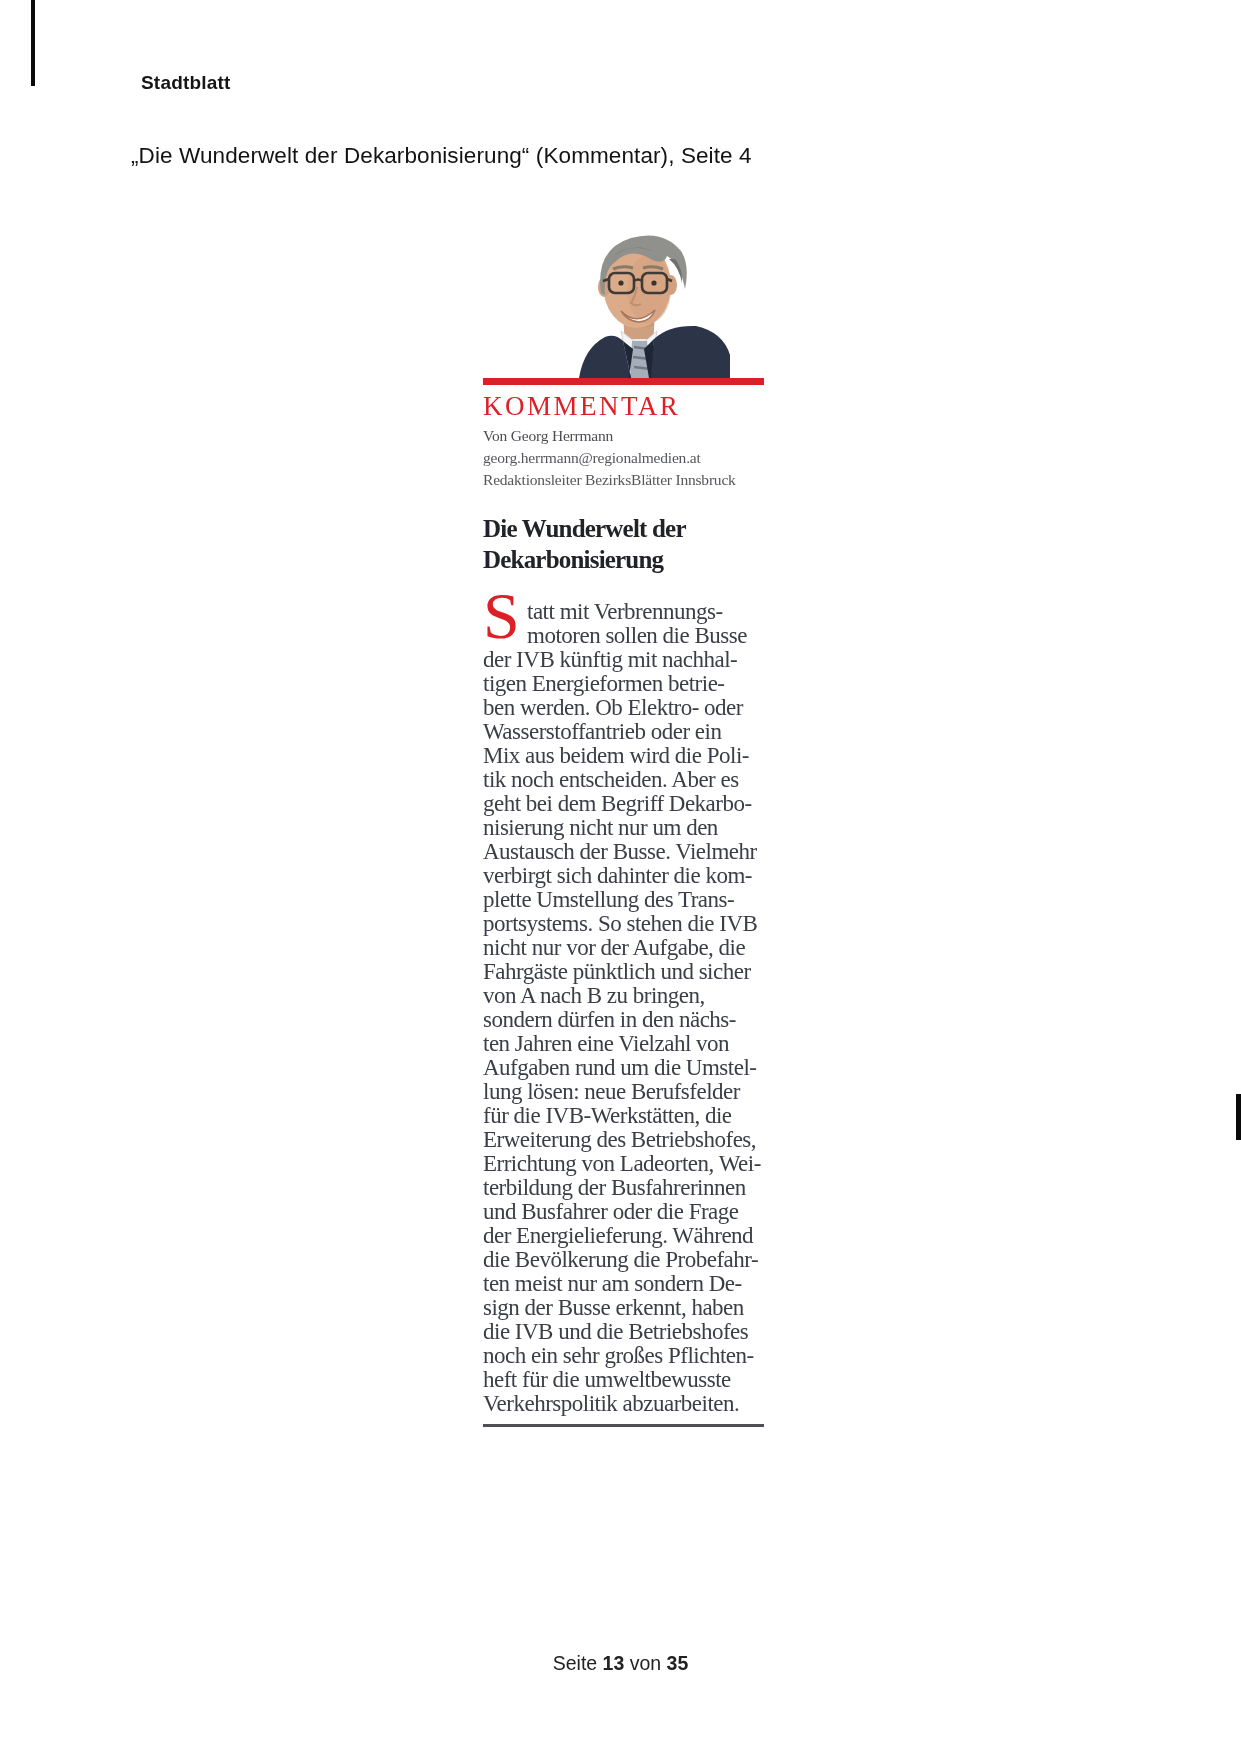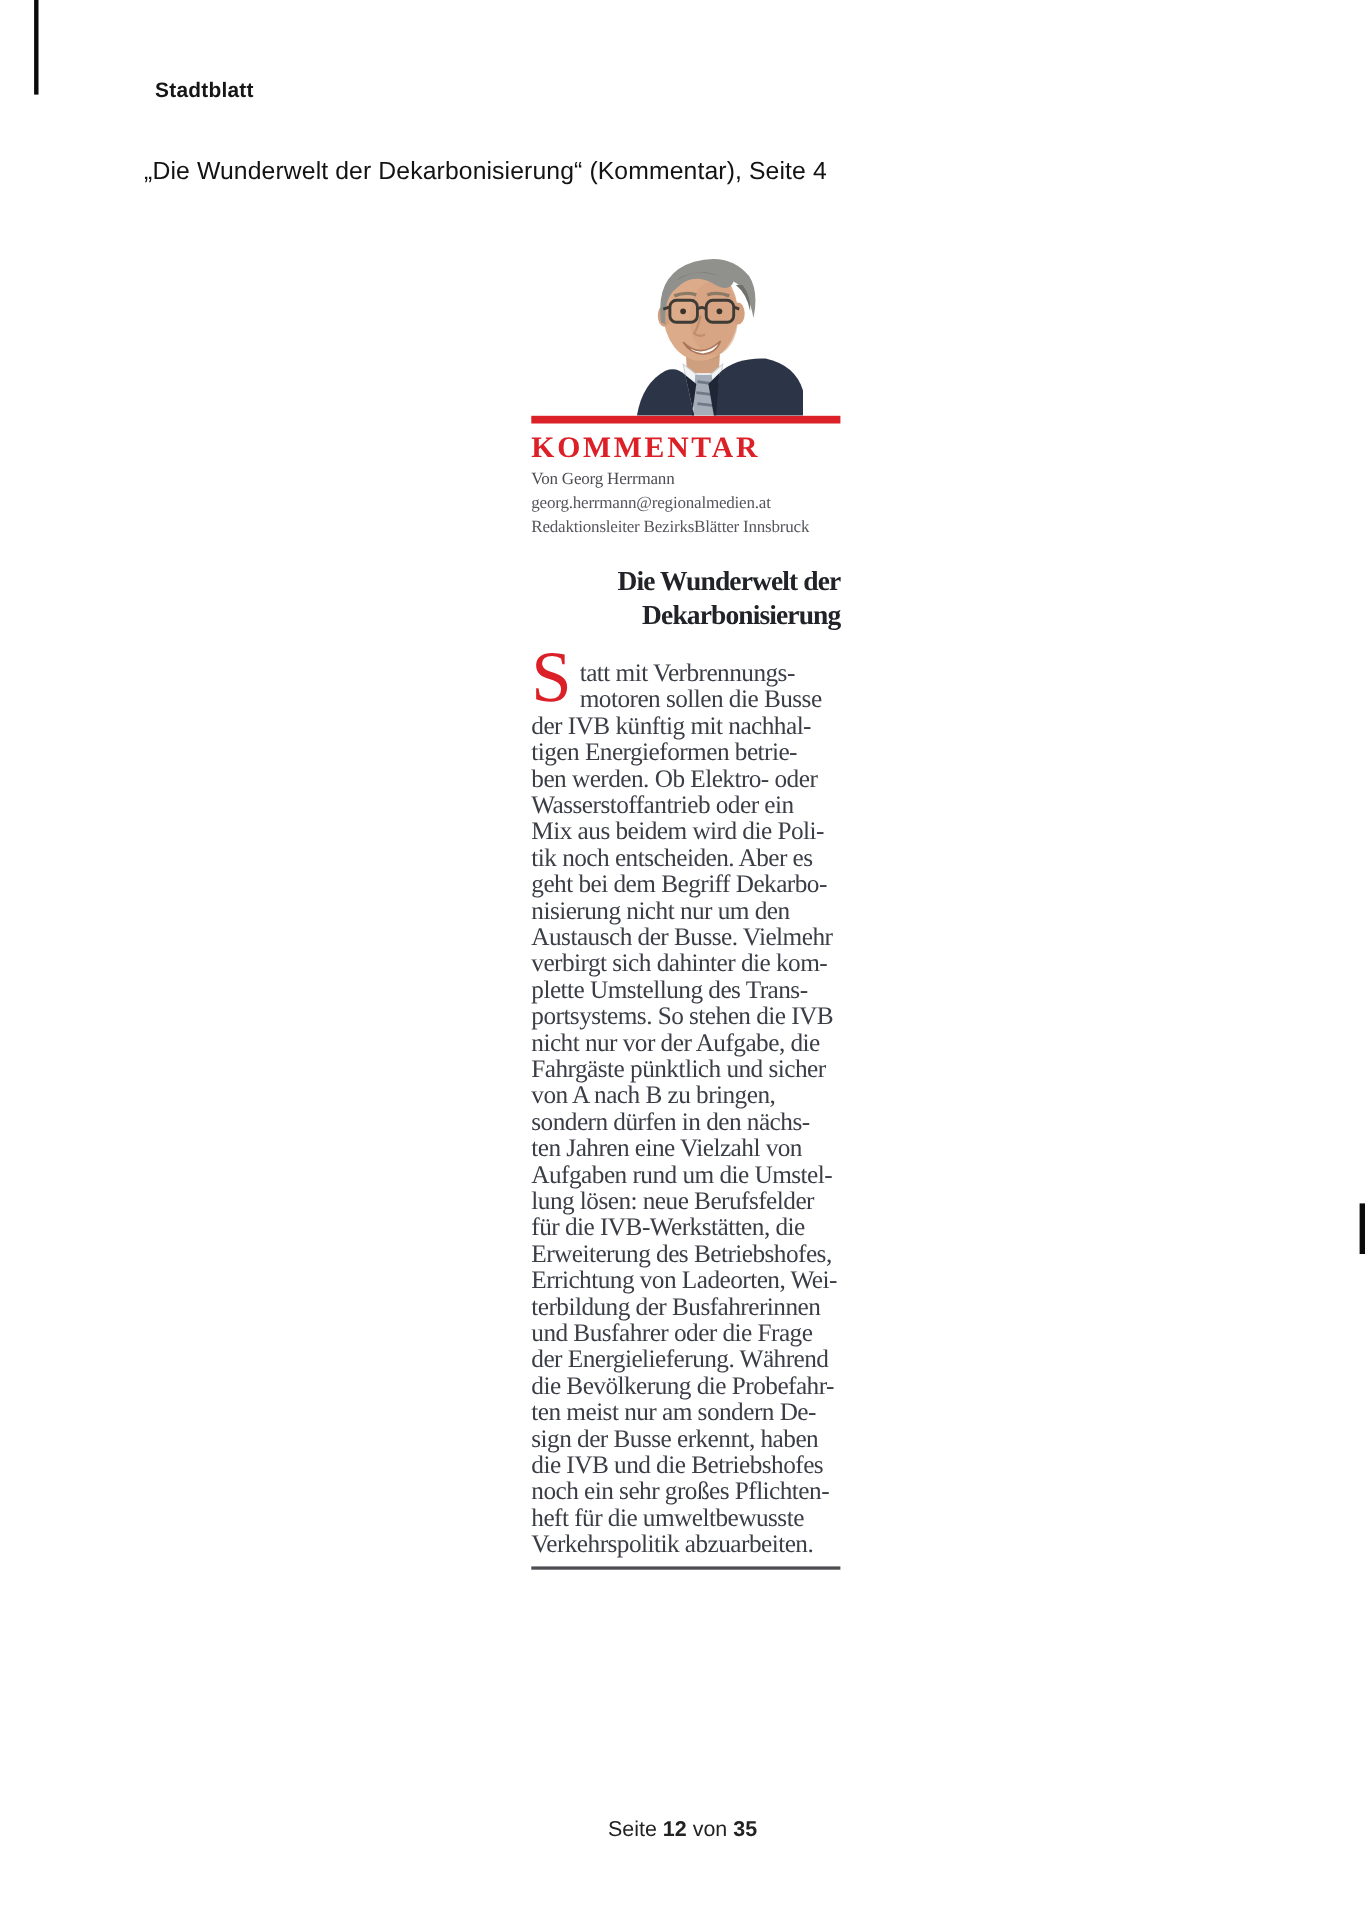--- a/index.html
+++ b/index.html
@@ -34,27 +34,27 @@
   
   .clipping{
     position:absolute;left:483px;top:215px;width:281px;
     font-family:"Liberation Serif",serif;
   }
   .photo-band{position:relative;height:163px;overflow:hidden;}
   .photo-band svg{position:absolute;left:0;top:0;filter:blur(0.4px);}
   .red-bar{height:7px;background:var(--accent);}
   .kicker{
     margin-top:7px;
-    font-size:27px;line-height:28px;font-weight:bold;
+    font-size:27px;line-height:28px;font-weight:normal;
     color:var(--accent);letter-spacing:2.5px;
   }
   .credit{margin-top:5px;}
   .credit .cline{font-size:15.5px;line-height:22px;color:var(--credit-ink);letter-spacing:-0.2px;white-space:nowrap;}
   .credit .cline.first{color:#4c4d52;}
-  .art-title{margin-top:22px;text-align:right;}
+  .art-title{margin-top:22px;}
   .art-title .tl{
     font-size:25px;line-height:31px;font-weight:bold;
     color:var(--title-ink);letter-spacing:-0.8px;white-space:nowrap;
   }
   .body-text{margin-top:25px;color:var(--body-ink);}
   .dropcap{
     float:left;width:40px;height:47px;margin:-10px 4px 0 0;
     font-size:66px;line-height:52px;font-weight:normal;
     color:var(--accent);text-align:left;
   }
@@ -176,16 +176,16 @@
         <div class="tline">heft für die umweltbewusste</div>
         <div class="tline">Verkehrspolitik abzuarbeiten.</div>
       </div>
   </div>
 
   <div class="end-rule"></div>
 </div>
 
 <div class="footer">
   <span>Seite</span>
-  <b>12</b>
+  <b>13</b>
   <span>von</span>
   <b>35</b>
 </div>
 
 </body></html>

